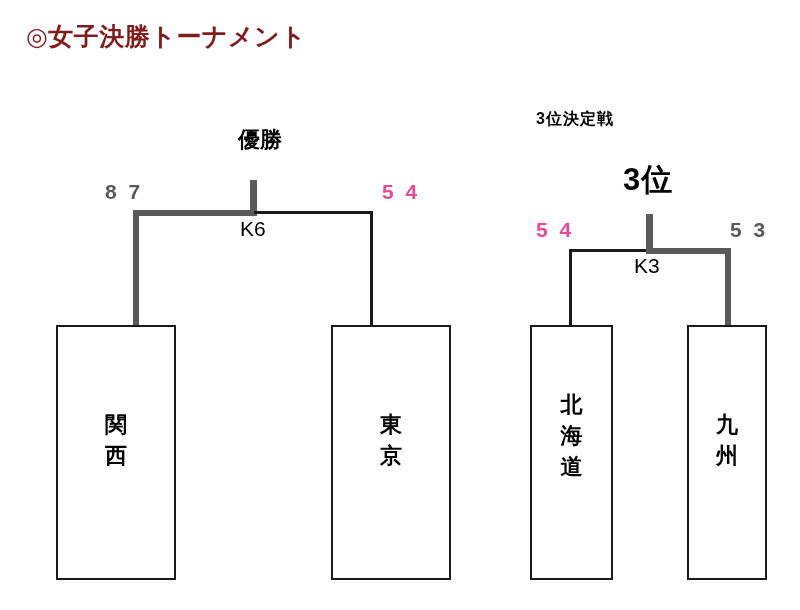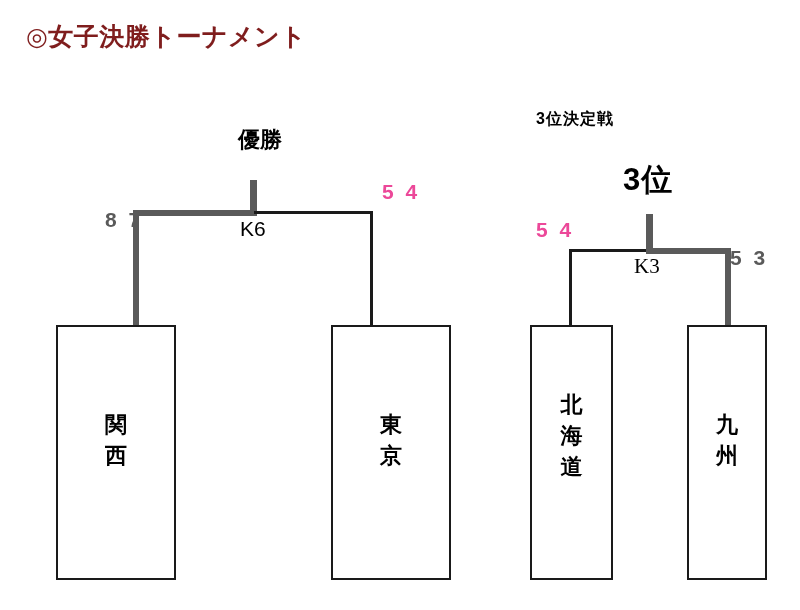--- a/index.html
+++ b/index.html
@@ -54,37 +54,37 @@
     letter-spacing: 1px;
   }
 
   
   .score {
     font-size: 21px;
     font-weight: bold;
     white-space: nowrap;
     letter-spacing: 3px;
   }
-  .score.winner { color: #5a5a5a; margin-top: 28px; }
+  .score.winner { color: #5a5a5a; }
   .score.loser  { color: #ec4899; }
 
   #score-kansai   { left: 105px; top: 180px; }
   #score-tokyo    { left: 382px; top: 180px; }
   #score-hokkaido { left: 536px; top: 218px; }
   #score-kyushu   { left: 730px; top: 218px; }
 
   
   .match-code {
     font-size: 21px;
     font-weight: normal;
     color: #000;
     white-space: nowrap;
   }
   #code-k6 { left: 240px; top: 217px; }
-  #code-k3 { left: 634px; top: 254px; font-family: Liberation Serif, serif; }
+  #code-k3 { left: 634px; top: 254px; }
 
   
   .line { position: absolute; }
   .dark  { background: #1a1a1a; }
   .gray  { background: #5a5a5a; }
 
   
   .team-box {
     position: absolute;
     border: 2.5px solid #1a1a1a;

